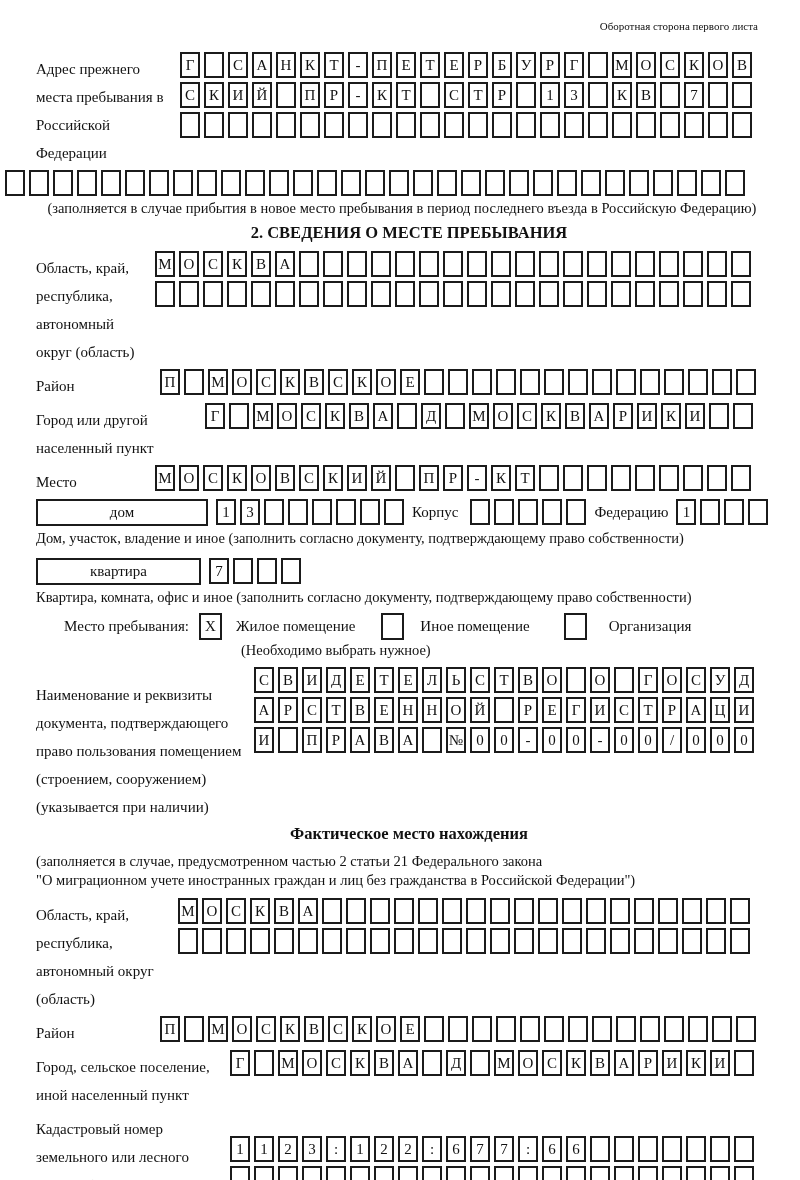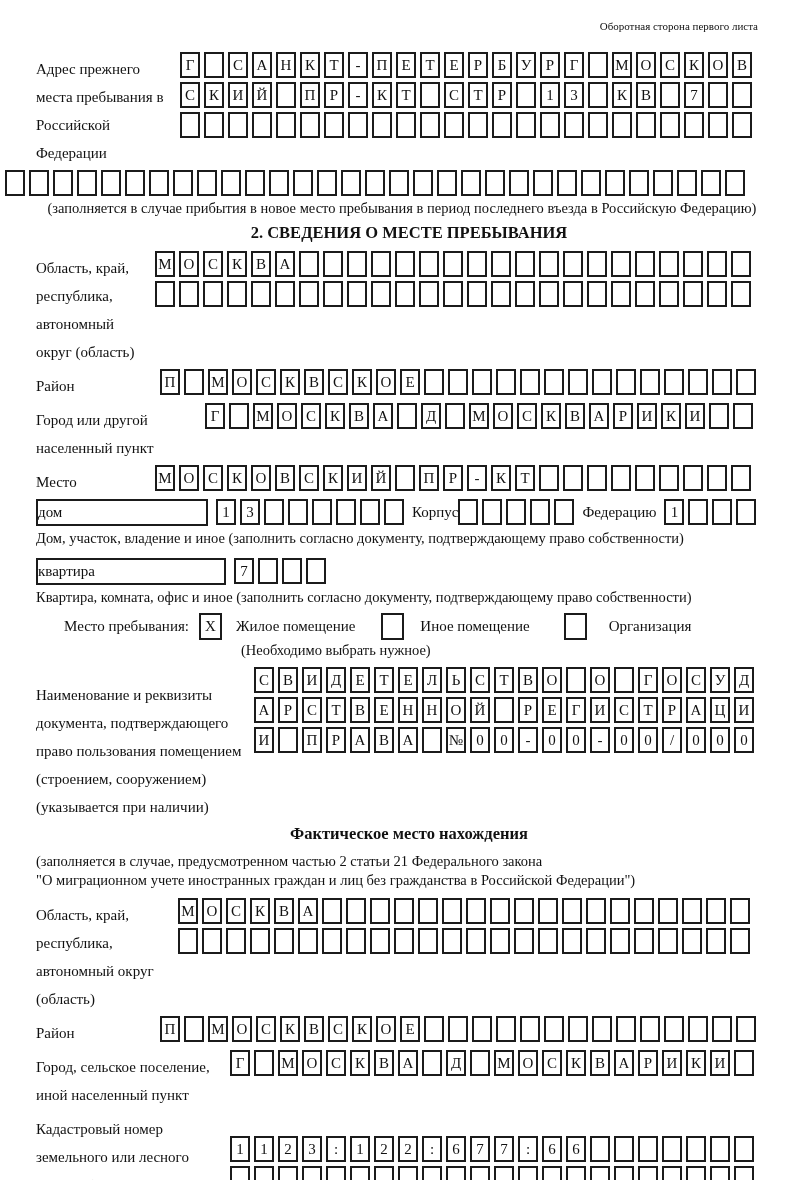--- a/index.html
+++ b/index.html
@@ -10,21 +10,21 @@
   .flabel{font-size:15px;line-height:28px;flex-shrink:0;padding-top:3px;padding-right:6px;box-sizing:border-box;}
   .gcol{display:flex;flex-direction:column;gap:4px;}
   .grow{display:flex;flex-wrap:nowrap;}
   .cell{box-sizing:border-box;width:20px;min-width:20px;height:26px;border:2px solid #1b1b1b;margin-right:4px;
         text-align:center;font-size:15px;line-height:22px;overflow:hidden;}
   .fullrow{margin-left:-31px;margin-top:1px;}
   .cap{font-size:14.5px;line-height:18px;}
   .cap-c{text-align:center;}
   .sect-title{font-weight:bold;font-size:16.5px;text-align:center;margin:6px 0 8px;}
   .inline-row{display:flex;align-items:flex-start;margin:2px 0 3px;}
-  .widebox{box-sizing:border-box;height:27px;border:2px solid #1b1b1b;text-align:left;font-size:15px;line-height:23px;}
+  .widebox{box-sizing:border-box;height:27px;border:2px solid #1b1b1b;text-align:center;font-size:15px;line-height:23px;}
   .ilabel{font-size:15px;line-height:27px;white-space:nowrap;}
   .chkrow{display:flex;align-items:center;margin:7px 0 2px 28px;font-size:15px;}
   .chk{box-sizing:border-box;width:23px;min-width:23px;height:27px;border:2px solid #1b1b1b;text-align:center;
        font-size:15px;line-height:23px;}
   .note{font-size:14.5px;margin:2px 0 8px 205px;}
   .fact-cap{font-size:14.5px;line-height:19px;margin-bottom:8px;}
   .confirm-wrap{margin-left:357px;width:368px;margin-top:8px;}
   .confirm-box{box-sizing:border-box;width:364px;height:176px;border:2px solid #1b1b1b;}
   .confirm-cap{font-size:14.5px;line-height:19px;text-align:center;margin-top:6px;}
 </style>
@@ -311,40 +311,40 @@
     <div class="grow">
         <span class="cell">1</span>
         <span class="cell">3</span>
         <span class="cell"></span>
         <span class="cell"></span>
         <span class="cell"></span>
         <span class="cell"></span>
         <span class="cell"></span>
         <span class="cell"></span>
       </div>
-    <div class="ilabel" style="margin:0 0 0 4px;">Корпус</div>
+    <div class="ilabel" style="margin:0 12px 0 4px;">Корпус</div>
     <div class="grow">
         <span class="cell"></span>
         <span class="cell"></span>
         <span class="cell"></span>
         <span class="cell"></span>
         <span class="cell"></span>
       </div>
     <div class="ilabel" style="margin:0 8px 0 4px;">Федерацию</div>
     <div class="grow">
         <span class="cell">1</span>
         <span class="cell"></span>
         <span class="cell"></span>
         <span class="cell"></span>
       </div>
   </div>
   <div class="cap" style="margin:1px 0 11px 0;">Дом, участок, владение и иное (заполнить согласно документу, подтверждающему право собственности)</div>
 
   <div class="inline-row">
-    <div class="widebox" style="width:190px;margin-right:8px;">квартира</div>
+    <div class="widebox" style="width:165px;margin-right:8px;">квартира</div>
     <div class="grow">
         <span class="cell">7</span>
         <span class="cell"></span>
         <span class="cell"></span>
         <span class="cell"></span>
       </div>
   </div>
   <div class="cap" style="margin:1px 0 2px 0;">Квартира, комната, офис и иное (заполнить согласно документу, подтверждающему право собственности)</div>
 
   <div class="chkrow">

